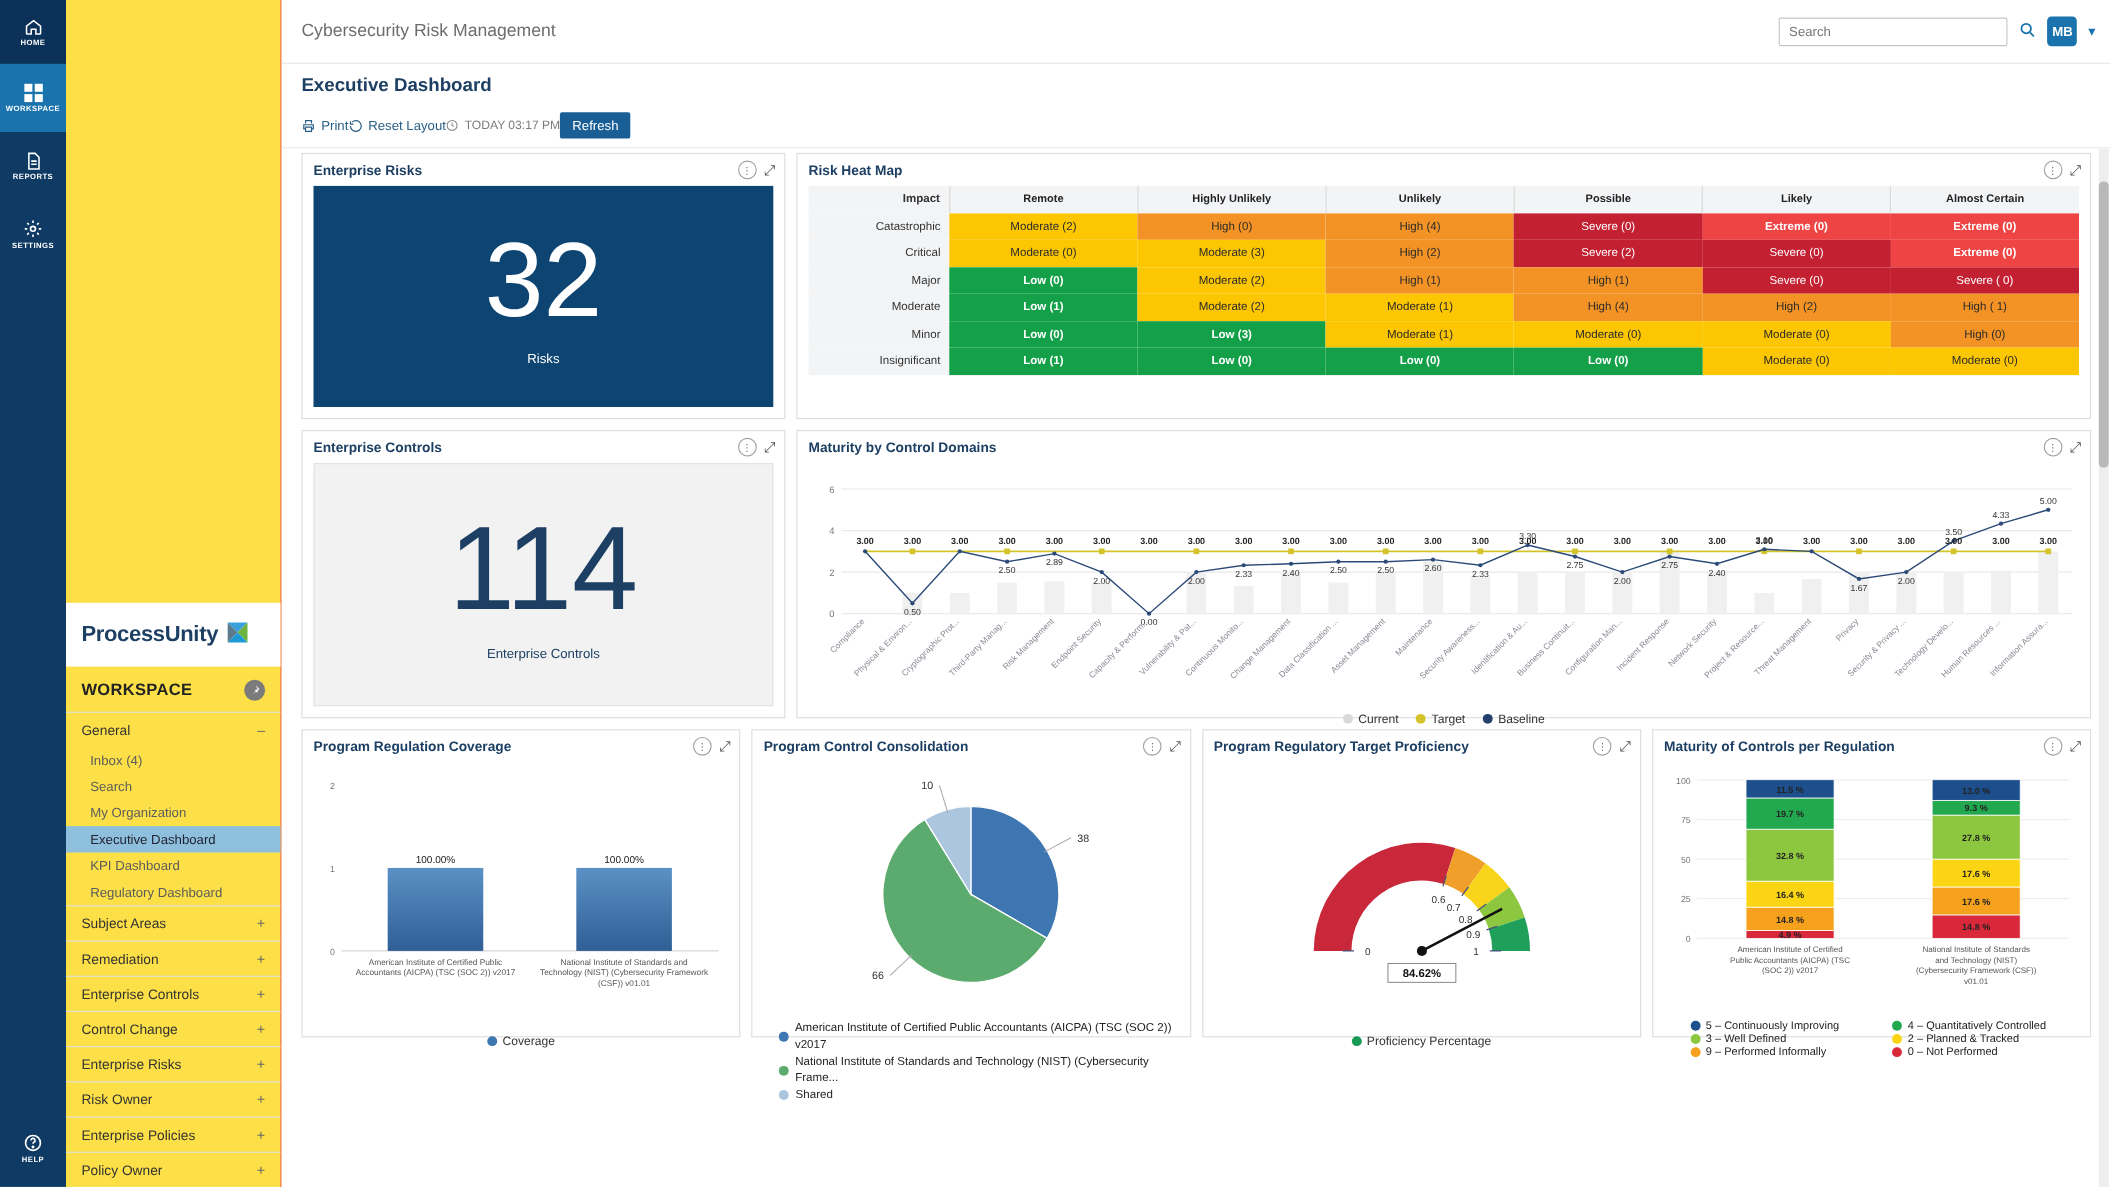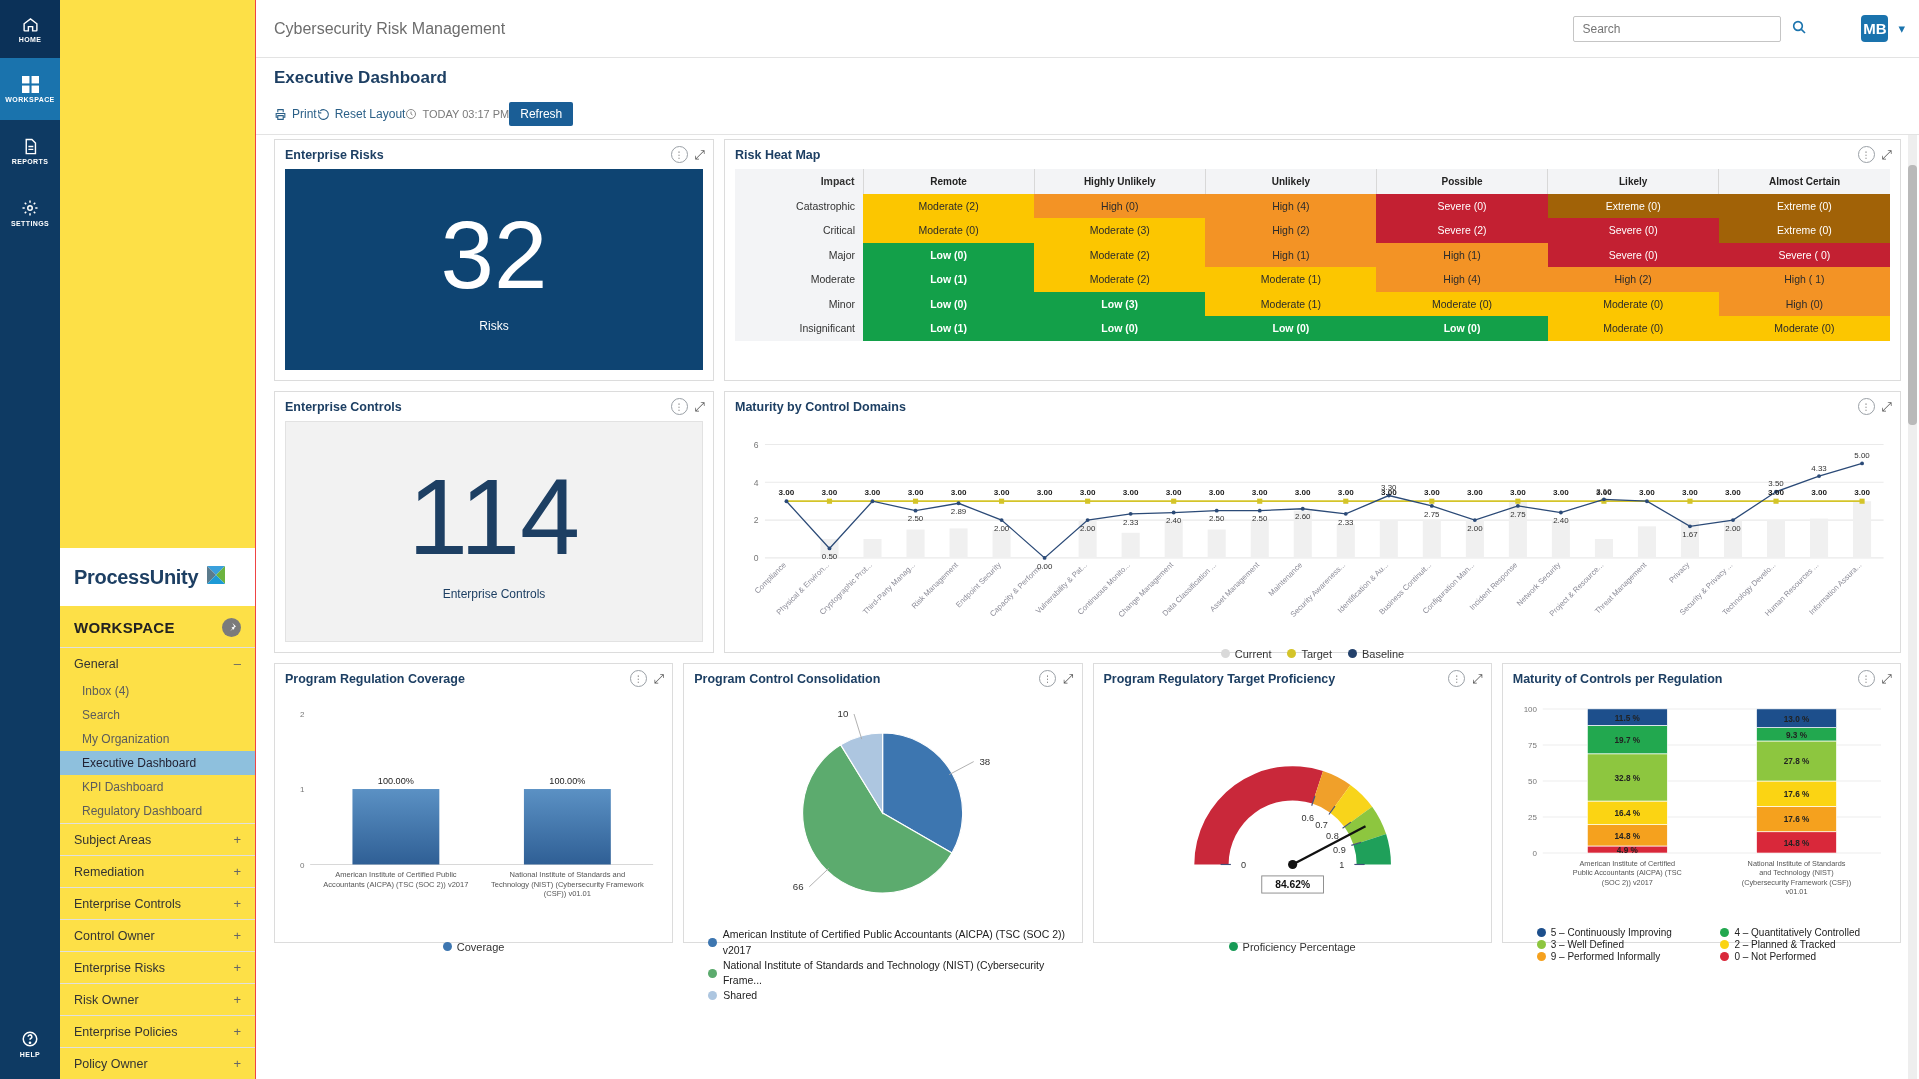--- a/index.html
+++ b/index.html
@@ -37,21 +37,21 @@
   .sign { color: #666; font-size: 13px; }
 
   
   .main { flex: 1; display: flex; flex-direction: column; min-width: 0; }
   .topbar { height: 58px; background: #fff; border-bottom: 1px solid #e3e3e3; display: flex; align-items: center; padding: 0 14px 0 18px; flex: none; gap: 36px; }
   .app-title { font-size: 16px; color: #6d6d6d; }
   .topbar-right { margin-left: auto; display: flex; align-items: center; gap: 10px; }
   .search-box { width: 208px; height: 26px; border: 1px solid #c5c5c5; border-radius: 2px; display:flex; align-items:center; padding: 0 8px; }
   .search-box input { border: 0; outline: 0; font-size: 12px; width: 100%; color:#444; font-family: inherit; }
   .mag { color: #1a73ad; }
-  .avatar { width: 27px; height: 27px; border-radius: 4px; background: #1a73ad; color: #fff; font-size: 15px; font-weight: bold; display: flex; align-items: center; justify-content: center; margin-left: 44px; }
+  .avatar { width: 27px; height: 27px; border-radius: 4px; background: #1a73ad; color: #fff; font-size: 12px; font-weight: bold; display: flex; align-items: center; justify-content: center; }
   .caret { color: #1a73ad; font-size: 13px; }
 
   .page-head { padding: 10px 18px 8px 18px; background: #fff; }
   .page-title { font-size: 17px; font-weight: bold; color: #1d3f63; }
   .toolbar { display: flex; align-items: center; gap: 0; padding: 6px 18px 8px 18px; background: #fff; border-bottom: 1px solid #e3e3e3; }
   .tb-item { display: flex; align-items: center; gap: 5px; font-size: 12px; color: #2a5f87; }
   .tb-time { color: #7a7a7a; font-size: 11px; }
   .btn-refresh { background: #1a5e96; color: #fff; font-size: 12px; padding: 5px 11px; border-radius: 2px; border: 0; font-family: inherit; }
 
   .content { flex: 1; overflow: hidden; background: #fff; padding: 4px 0 0 0; position: relative; }
@@ -79,21 +79,21 @@
   table.heat th, table.heat td { font-size: 10.5px; text-align: center; height: 24.5px; }
   .heat .lk { background: #f3f4f6; font-weight: bold; font-size: 11.5px; color: #222; padding: 6px 0; }
   .heat .colh { background: #f3f4f6; color: #222; font-size: 10px; border-left: 1px solid #d8d8d8; }
   .heat .imph { background: #f3f4f6; text-align: right; padding-right: 8px; color: #333; font-size: 10.5px; width: 128px;}
   .heat .rowh { background: #f3f4f6; text-align: right; padding-right: 8px; color: #333; font-size: 10.5px; }
   .cell { color: #2b2b2b; }
   .cell.low { background: #13a049; color: #fff; font-weight: bold; }
   .cell.mod { background: #fcc600; margin-left: 12px; }
   .cell.high { background: #f39325; }
   .cell.sev { background: #c32032; color: #fff; }
-  .cell.ext { background: #a16207; color: #fff; }
+  .cell.ext { background: #ef4444; color: #fff; font-weight: bold; }
 
   
   .chart-wrap { flex: 1; position: relative; }
   svg.chart { display: block; width: 100%; height: 100%; }
   .legend { display: flex; align-items: center; justify-content: center; gap: 16px; font-size: 11px; color: #333; padding-top: 2px;}
   .lg { display: flex; align-items: center; gap: 5px; }
   .dot { width: 9px; height: 9px; border-radius: 50%; display:inline-block; }
 
   .pie-legend { font-size: 10.5px; color: #222; line-height: 1.45; padding-left: 14px;}
   .pie-legend div { display: flex; align-items: center; gap: 6px; }
@@ -208,21 +208,21 @@
         </div>
     </div>
     <div class="nav-group">
       <div class="nav-group-head">
           <span>Enterprise Controls</span>
           <span class="sign">+</span>
         </div>
     </div>
     <div class="nav-group">
       <div class="nav-group-head">
-          <span>Control Owner</span>
+          <span>Control Change</span>
           <span class="sign">+</span>
         </div>
     </div>
     <div class="nav-group">
       <div class="nav-group-head">
           <span>Enterprise Risks</span>
           <span class="sign">+</span>
         </div>
     </div>
     <div class="nav-group">

